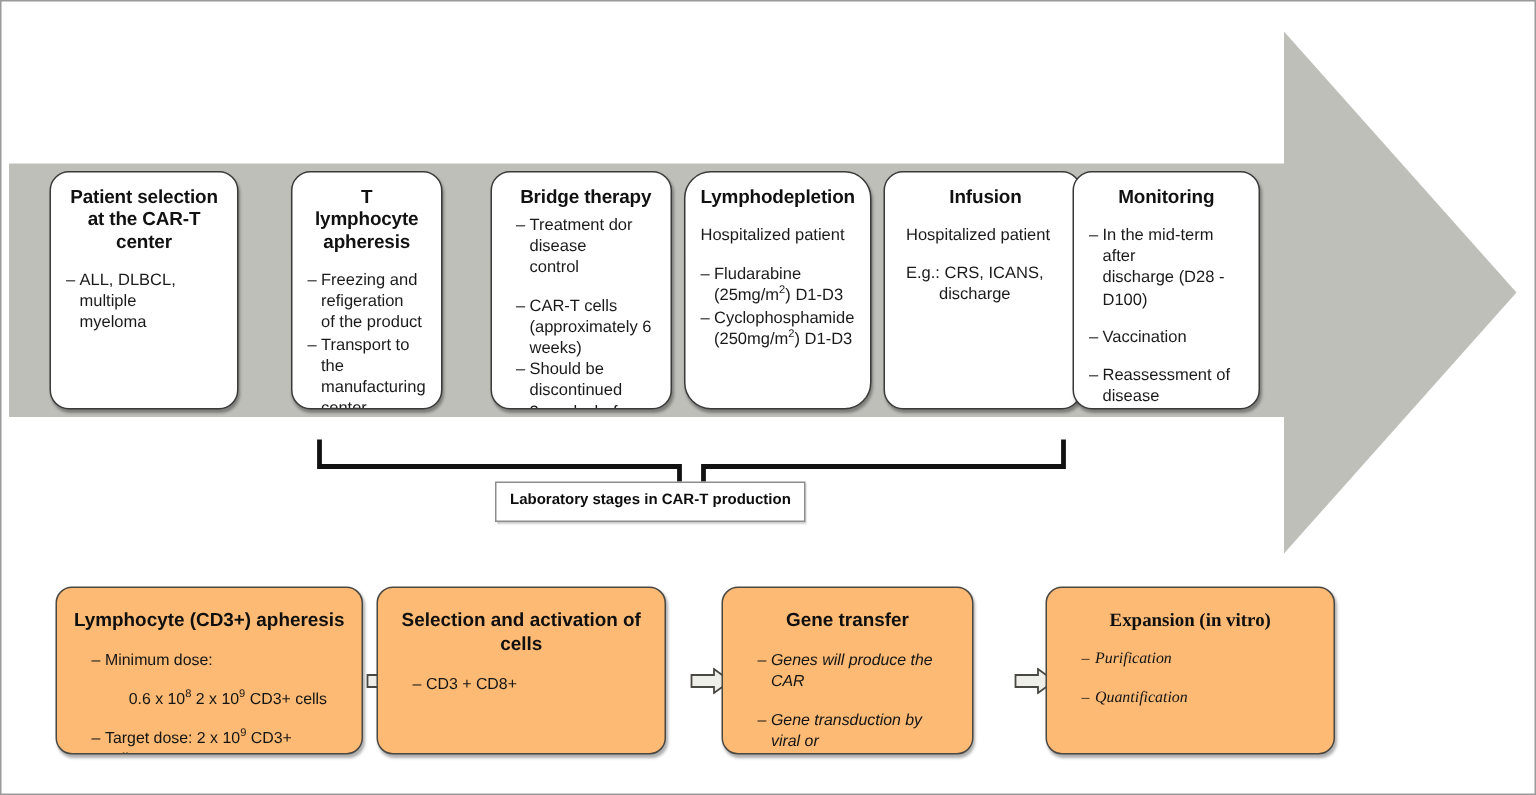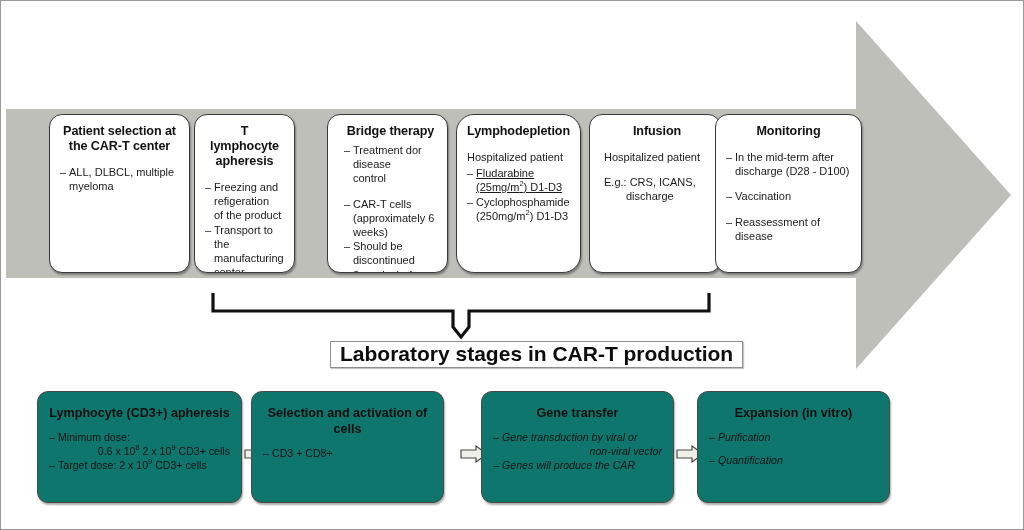--- a/index.html
+++ b/index.html
@@ -32,58 +32,58 @@
   .stage-body{font-size:11px;line-height:14.2px;color:#1a1a1a;}
   .stage-body p{margin:0;}
   .stage-body p.gap{margin-top:11px;}
   .stage-body .ind{display:block;padding-left:9px;}
   .bullet-line{display:block;text-indent:0;padding-left:9px;}
   .bullet-line > .dash{display:inline-block;width:9px;margin-left:-9px;}
 
   
   #bracket{position:absolute;left:200px;top:288px;}
   #caption-box{
-    position:absolute;left:329px;top:340px;
+    position:absolute;left:329px;top:320px;
     border:1px solid #8d8d8d;background:#ffffff;
     padding:3px 9px 4px 9px;
-    font-weight:bold;font-size:21px;color:#0d0d0d;line-height:18px;
+    font-weight:bold;font-size:10px;color:#0d0d0d;line-height:18px;
     box-shadow:1px 1px 1px rgba(0,0,0,.22);
   }
 
   
   .lab-card{
     position:absolute;top:390px;height:112px;
-    background:#0f766e;border:1.3px solid #4a4843;border-radius:11px;
+    background:#fdba74;border:1.3px solid #4a4843;border-radius:11px;
     box-sizing:border-box;
     box-shadow:1px 2px 2px rgba(0,0,0,.32);
     padding:13px 11px 6px 11px;overflow:hidden;
   }
   .lab-title{
     text-align:center;font-weight:bold;font-size:12.6px;line-height:16px;
     color:#0f0f0f;margin:0 0 9px 0;
   }
   .lab-body{font-size:10.6px;line-height:14px;color:#141414;}
-  .lab-body p{margin:0;}
+  .lab-body p{margin:12px;}
   .lab-body p.gap{margin-top:9px;}
   .lab-body.italic{font-style:italic;}
   .lab-body .ind{display:block;padding-left:9px;text-align:right;}
 
   .connector{position:absolute;top:444px;}
   sup{font-size:7.4px;vertical-align:super;line-height:0;}
 </style>
 </head>
 <body>
 
 <div id="figure">
 
   <svg id="arrow-band" viewBox="0 0 1024 390">
     <path d="M 5 108 L 855 108 L 855 20 L 1010 194 L 855 368 L 855 277 L 5 277 Z" fill="#bfbfba"></path>
   </svg>
 
-  <div class="stage-card" style="left:48px;width:141px;">
+  <div class="stage-card" style="left:32px;width:126px;">
     <div class="stage-title">Patient selection at the CAR-T center</div>
     <div class="stage-body">
       <p class="gap">
           <span class="bullet-line"><span class="dash">–</span><span>ALL, DLBCL, multiple</span></span>
           <span class="ind">myeloma</span>
         </p>
     </div>
   </div>
 
   <div class="stage-card" style="left:193px;width:101px;">
@@ -115,41 +115,41 @@
           <span class="bullet-line"><span class="dash">–</span><span>Should be discontinued</span></span>
           <span class="ind">2 weeks before the</span>
         </p>
     </div>
   </div>
 
   <div class="stage-card" style="left:455px;width:125px;border-radius:18px;">
     <div class="stage-title">Lymphodepletion</div>
     <div class="stage-body">
       <p class="gap">Hospitalized patient</p>
-      <p style="margin-top:2px;text-decoration:underline;">
+      <p style="margin-top:12px;">
           <span class="bullet-line"><span class="dash">–</span><span>Fludarabine</span></span>
           <span class="ind"><span>(25mg/m</span><sup>2</sup><span>) D1-D3</span></span>
         </p>
       <p>
           <span class="bullet-line"><span class="dash">–</span><span>Cyclophosphamide</span></span>
           <span class="ind"><span>(250mg/m</span><sup>2</sup><span>) D1-D3</span></span>
         </p>
     </div>
   </div>
 
   <div class="stage-card" style="left:588px;width:132px;padding-left:14px;">
     <div class="stage-title">Infusion</div>
     <div class="stage-body">
       <p class="gap">Hospitalized patient</p>
       <p class="gap">E.g.: CRS, ICANS,</p>
       <p style="padding-left:22px;">discharge</p>
     </div>
   </div>
 
-  <div class="stage-card" style="left:714px;width:147px;">
+  <div class="stage-card" style="left:714px;width:125px;">
     <div class="stage-title">Monitoring</div>
     <div class="stage-body">
       <p class="gap">
           <span class="bullet-line"><span class="dash">–</span><span>In the mid-term after</span></span>
           <span class="ind">discharge (D28 - D100)</span>
         </p>
       <p class="gap">
           <span class="bullet-line"><span class="dash">–</span><span>Vaccination</span></span>
         </p>
       <p class="gap">
@@ -190,38 +190,38 @@
       <p>
           <span class="bullet-line"><span class="dash">–</span><span>CD3 + CD8+</span></span>
         </p>
     </div>
   </div>
 
   <svg class="connector" style="left:459px;" width="28" height="18" viewBox="0 0 28 18">
     <path d="M 1 5 L 16 5 L 16 1 L 27 9 L 16 17 L 16 13 L 1 13 Z" fill="#efefea" stroke="#4a4843" stroke-width="1.2" stroke-linejoin="miter"></path>
   </svg>
 
-  <div class="lab-card" style="left:480px;width:193px;">
+  <div class="lab-card" style="left:480px;width:168px;">
     <div class="lab-title">Gene transfer</div>
     <div class="lab-body italic">
       <p>
+          <span class="bullet-line"><span class="dash">–</span><span>Genes will produce the CAR</span></span>
+        </p>
+      <p>
           <span class="bullet-line"><span class="dash">–</span><span>Gene transduction by viral or</span></span>
           <span class="ind">non-viral vector</span>
         </p>
-      <p>
-          <span class="bullet-line"><span class="dash">–</span><span>Genes will produce the CAR</span></span>
-        </p>
     </div>
   </div>
 
   <svg class="connector" style="left:675px;" width="28" height="18" viewBox="0 0 28 18">
     <path d="M 1 5 L 16 5 L 16 1 L 27 9 L 16 17 L 16 13 L 1 13 Z" fill="#efefea" stroke="#4a4843" stroke-width="1.2" stroke-linejoin="miter"></path>
   </svg>
 
-  <div class="lab-card" style="left:696px;width:193px;">
+  <div class="lab-card" style="left:696px;width:193px;font-family:Liberation Serif, serif;">
     <div class="lab-title">Expansion (in vitro)</div>
     <div class="lab-body italic">
       <p>
           <span class="bullet-line"><span class="dash">–</span><span>Purification</span></span>
         </p>
       <p class="gap">
           <span class="bullet-line"><span class="dash">–</span><span>Quantification</span></span>
         </p>
     </div>
   </div>

